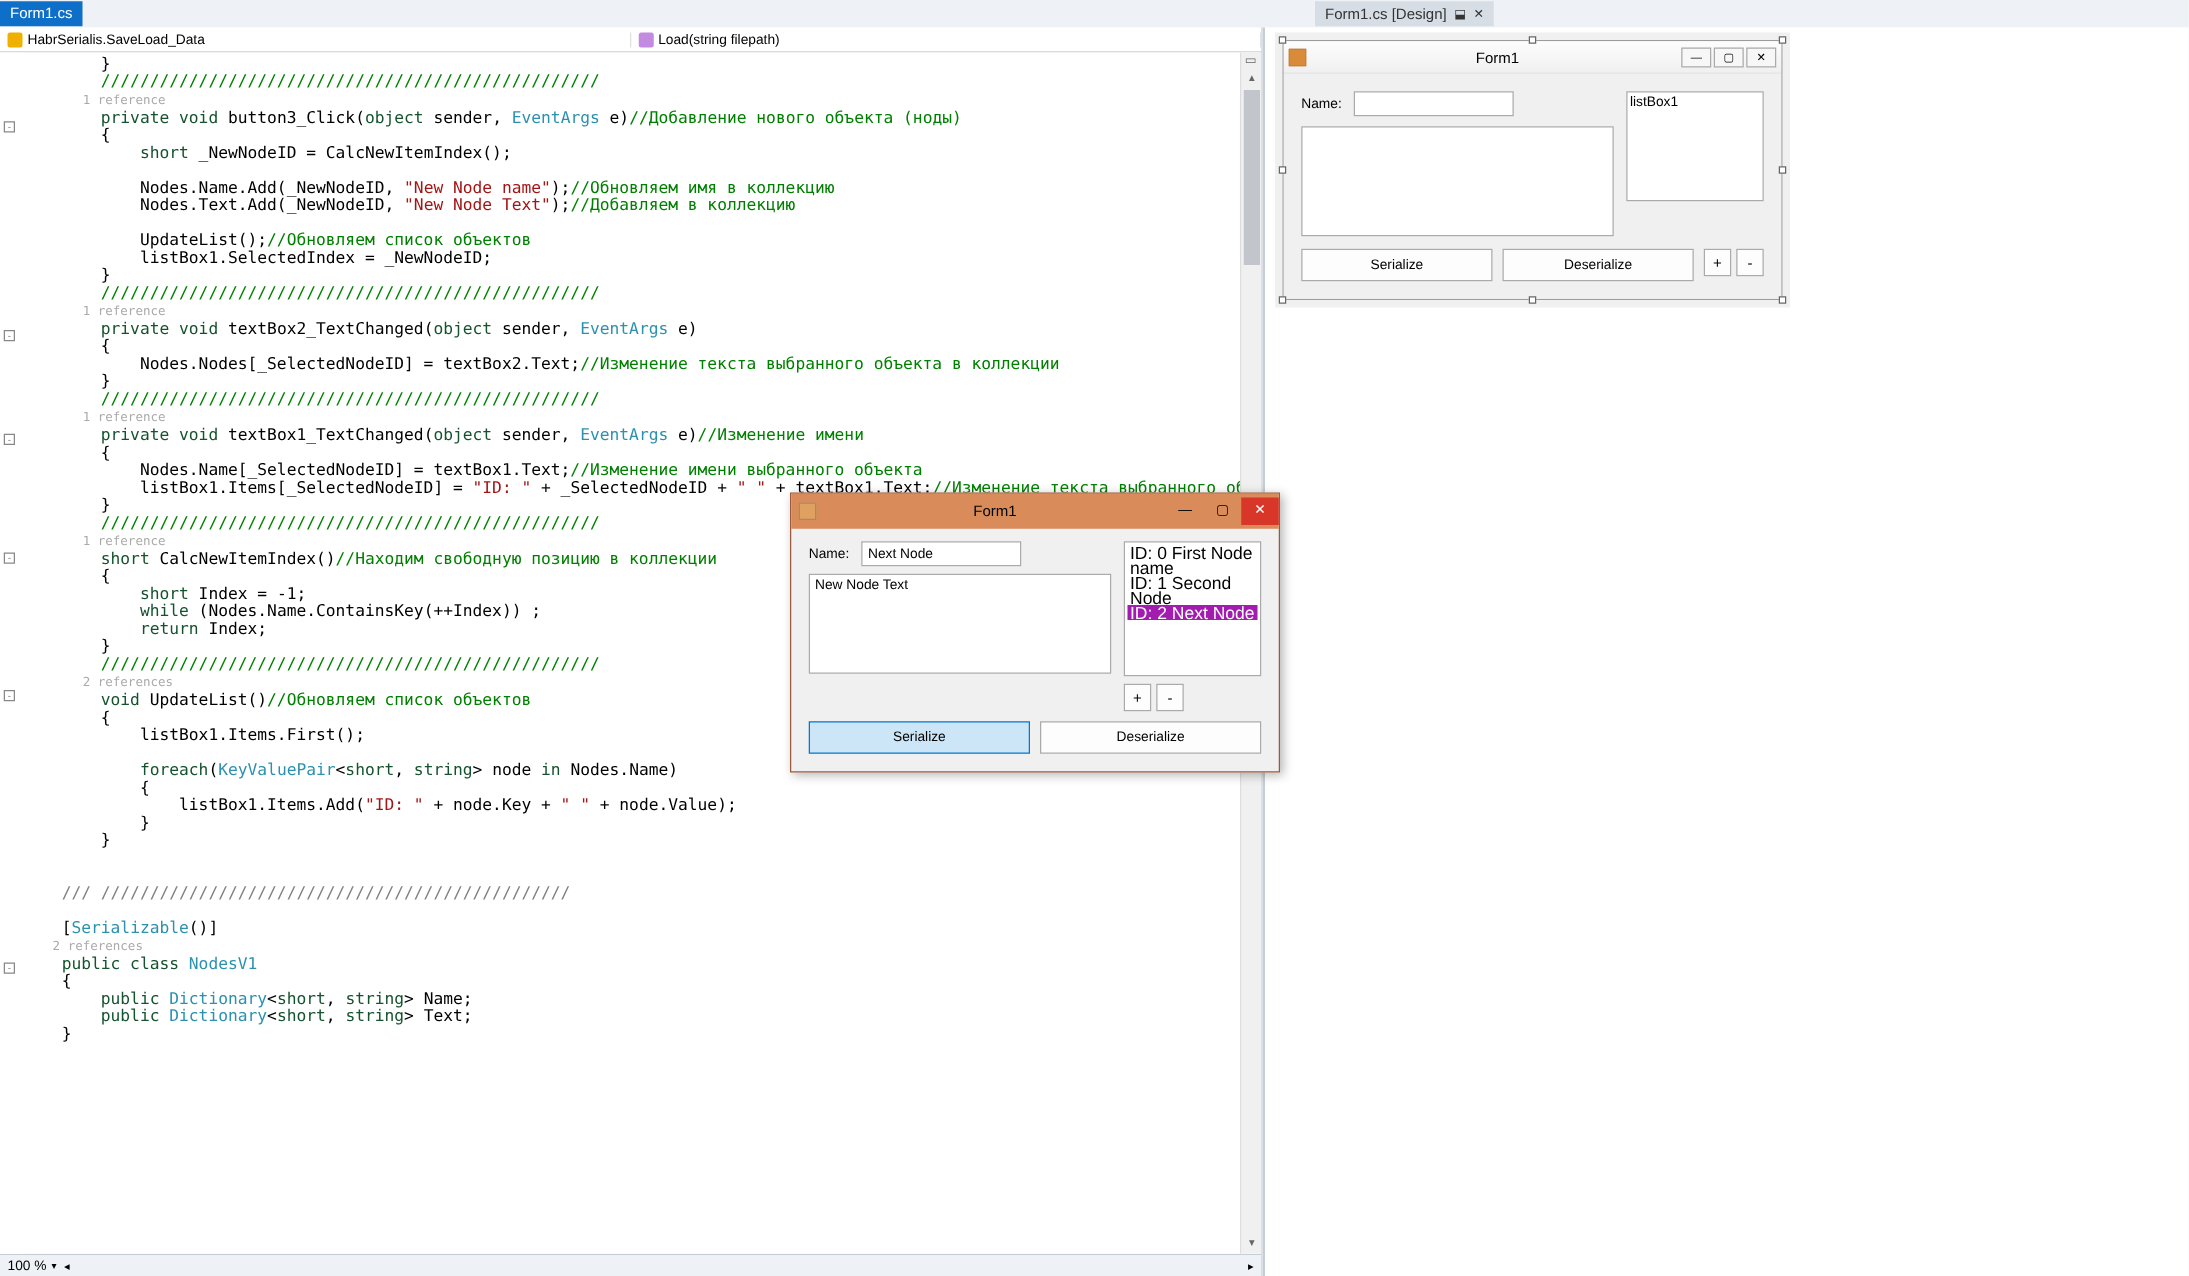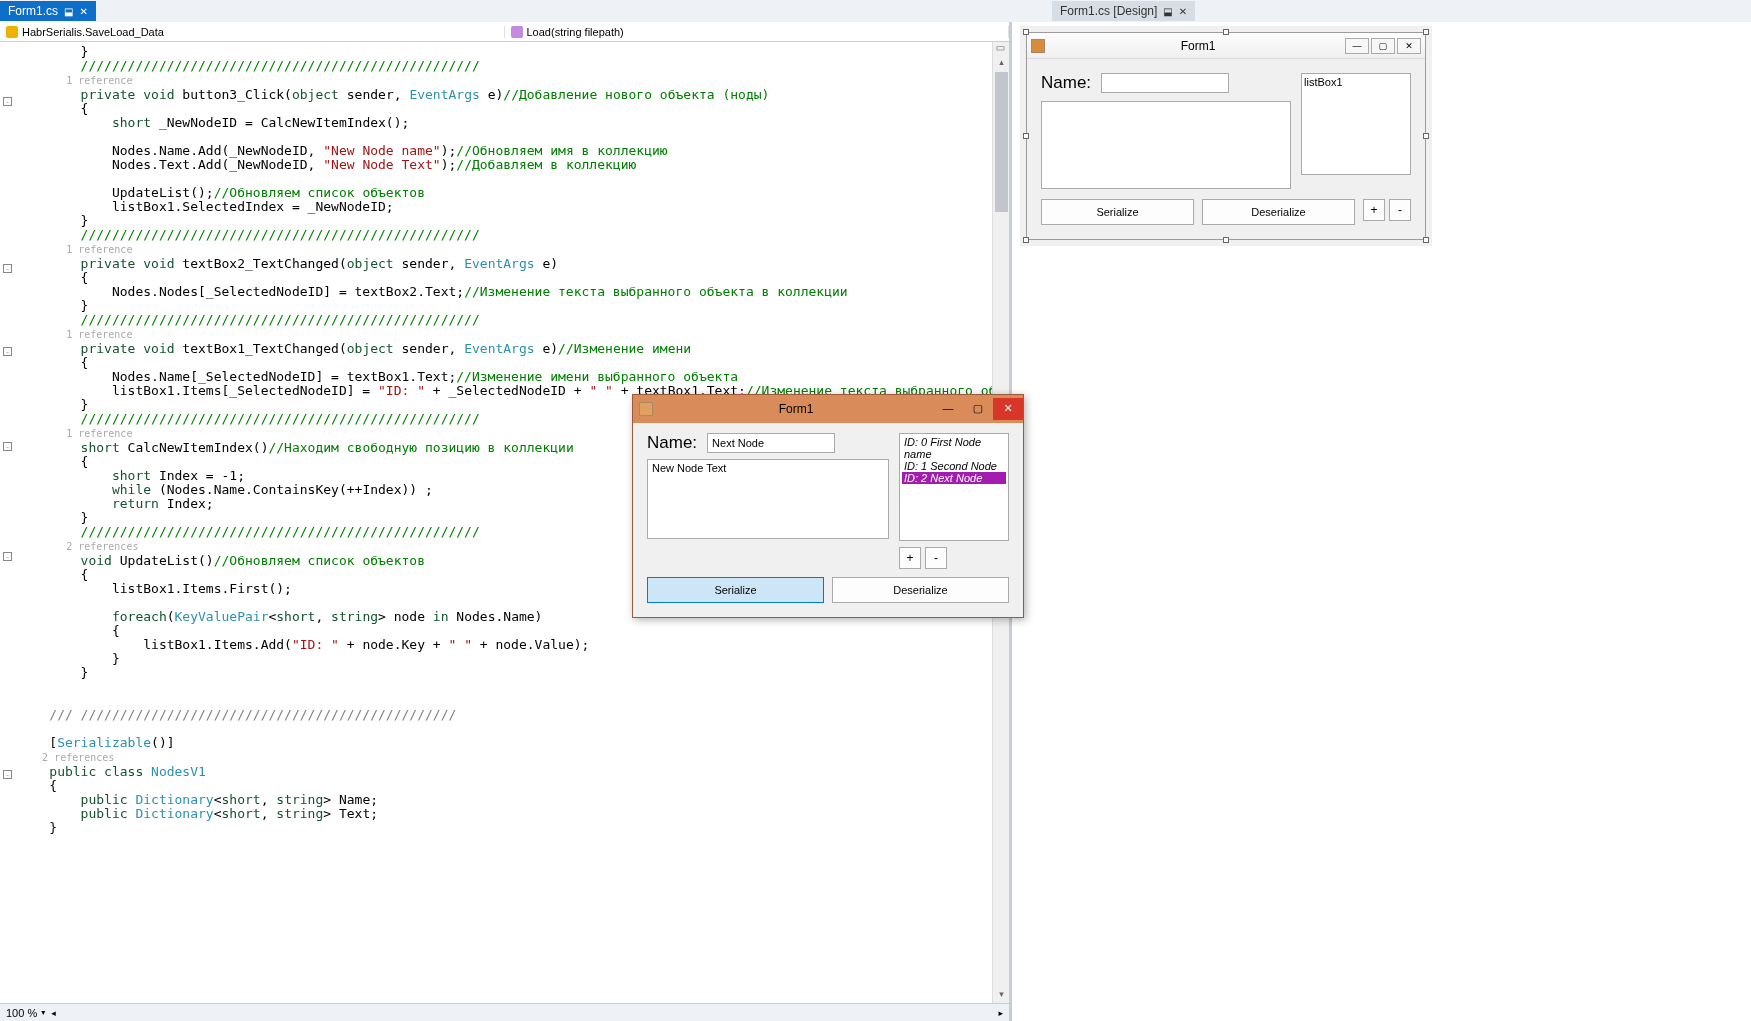--- a/index.html
+++ b/index.html
@@ -1,21 +1,21 @@
 <!DOCTYPE html>
 <html><head>
 <meta charset="utf-8">
 <style>
 * { box-sizing: border-box; margin: 0; padding: 0; }
 body { font-family: "Segoe UI", Tahoma, sans-serif; font-size: 12px; background: #eef2f6; width: 1751px; height: 1021px; overflow: hidden; position: relative; }
 
 
 .tab-bar { height: 22px; display: flex; align-items: center; background: #eef2f6; }
 .tab { height: 20px; padding: 2px 8px; display: flex; align-items: center; gap: 6px; font-size: 12px; }
-.tab.active { background: #0e6fc9; color: #fff; }
+.tab.active { background: #0e6fc9; color: #fff; flex-direction: column; }
 .tab.inactive { background: #d6dde5; color: #333; }
 .tab .close { font-size: 10px; cursor: pointer; }
 .pin-icon { font-size: 10px; }
 
 
 .main { display: flex; height: 999px; }
 .code-pane { width: 1010px; display: flex; flex-direction: column; border-right: 1px solid #c7cdd6; }
 .design-pane { flex: 1; background: #fff; border-left: 2px solid #c7cdd6; position: relative; }
 
 
@@ -49,41 +49,41 @@
 .design-surface { position: absolute; left: 14px; top: 10px; right: 14px; }
 .form-designer { width: 400px; background: #fff; border: 1px solid #9b9b9b; box-shadow: 0 0 0 6px #f0f0f0; position: relative; }
 .form-titlebar { height: 26px; background: linear-gradient(#fdfdfd,#f0f0f0); border-bottom: 1px solid #ddd; display: flex; align-items: center; padding: 0 4px; }
 .form-titlebar .ico { width: 14px; height: 14px; background: #d98b3a; border: 1px solid #a86; margin-right: 6px; }
 .form-titlebar .title { flex: 1; text-align: center; font-size: 12px; }
 .winbtns { display: flex; gap: 2px; }
 .winbtn { width: 24px; height: 16px; border: 1px solid #aaa; background: #f7f7f7; font-size: 9px; text-align: center; line-height: 14px; }
 .form-body { padding: 14px; background: #f0f0f0; }
 .form-row { display: flex; gap: 10px; }
 .form-left { flex: 1; display: flex; flex-direction: column; gap: 8px; }
-.label { font-size: 17px; }
+.label { font-size: 11px; }
 .txtbox { height: 20px; border: 1px solid #aaa; background: #fff; padding: 0 4px; font-size: 11px; }
 .txtarea { height: 88px; border: 1px solid #aaa; background: #fff; padding: 2px 4px; font-size: 11px; }
-.listbox { width: 110px; height: 102px; border: 1px solid #aaa; background: #fff; padding: 2px; font-size: 11px; }
+.listbox { width: 110px; height: 88px; border: 1px solid #aaa; background: #fff; padding: 2px; font-size: 11px; }
 .btn-row { display: flex; gap: 8px; margin-top: 10px; }
 .btn { flex: 1; height: 26px; border: 1px solid #aaa; background: #fdfdfd; font-size: 11px; }
 .btn.selected { border: 1px solid #0078d7; background: #cde6f7; }
 .smallbtn { width: 22px; height: 22px; border: 1px solid #aaa; background: #fdfdfd; font-size: 12px; }
 .handle { position: absolute; width: 6px; height: 6px; background: #fff; border: 1px solid #666; }
 
 
 .runwin { position: absolute; left: 632px; top: 394px; width: 392px; background: #f0f0f0; border: 1px solid #9b5b3a; box-shadow: 2px 2px 8px rgba(0,0,0,0.3); }
 .runwin .titlebar { height: 28px; background: #d98b5a; display: flex; align-items: center; padding: 0 0 0 6px; color: #000; font-size: 12px; }
 .runwin .titlebar .ico { width: 14px; height: 14px; background: #e0a060; border: 1px solid #a86; margin-right: 6px; }
 .runwin .titlebar .title { flex: 1; text-align: center; }
 .runwin .wbtns { display: flex; }
 .runwin .wbtn { width: 30px; height: 22px; text-align: center; line-height: 20px; font-size: 11px; }
 .runwin .wbtn.close { background: #d9362a; color: #fff; }
 .runwin .body { padding: 10px 14px 14px; }
 .runwin .listbox { height: 108px; }
-.runwin .listbox .item { padding: 0 2px; font-size: 11px; line-height: 12px; font-style: italic; }
+.runwin .listbox .item { padding: 0 2px; font-size: 14px; line-height: 12px; }
 .runwin .listbox .item.sel { background: #a21caf; color: #fff; }
 .runwin .txtarea { height: 80px; }
 .small-row { display: flex; gap: 4px; margin-top: 6px; }
 </style>
 </head>
 <body>
 
 <div class="tab-bar" style="position:absolute;left:0;top:0;width:1010px;">
   <div class="tab active">
     <span>Form1.cs</span>

